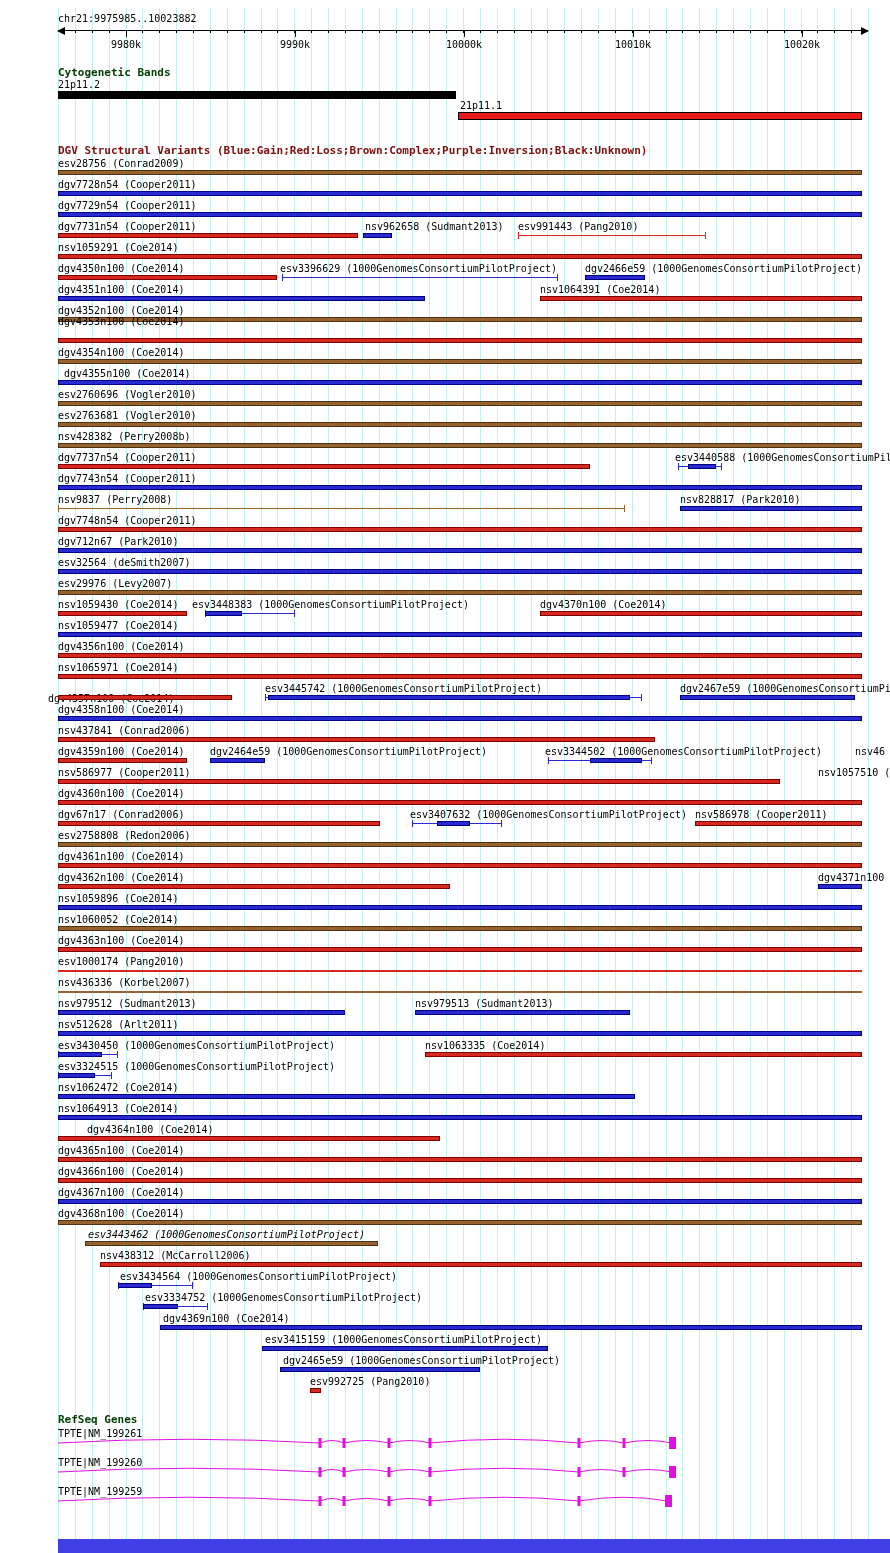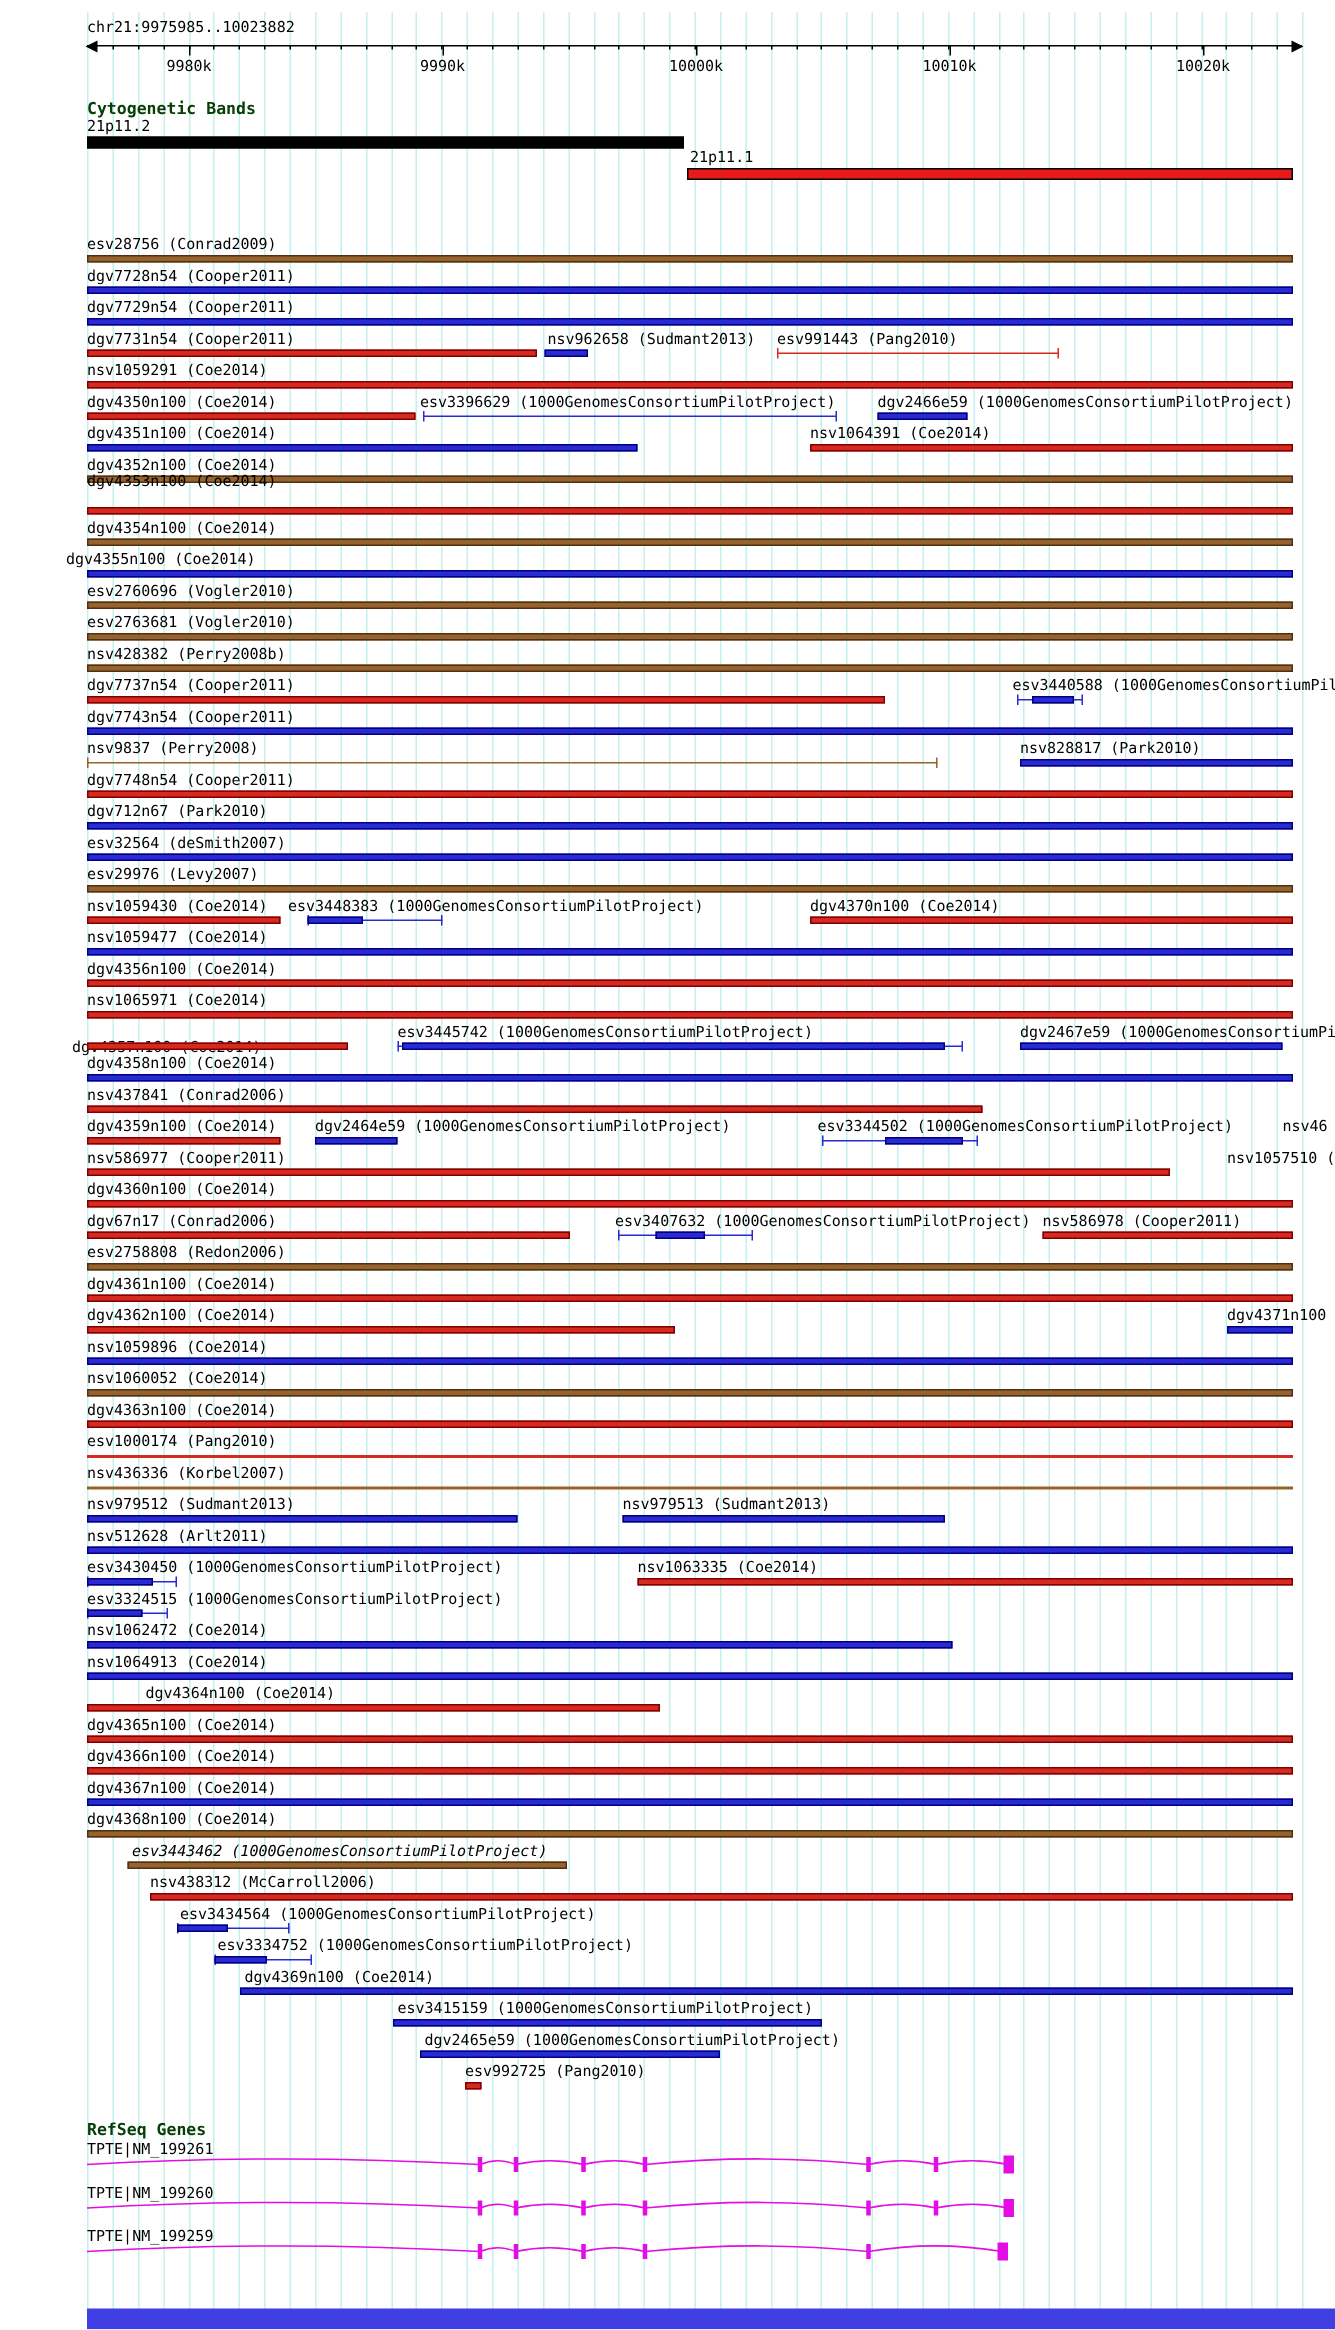--- a/index.html
+++ b/index.html
@@ -134,20 +134,21 @@
       <div class="ticklabel" style="left: 802px; top: 39px;">10020k</div>
     </div>
   <div class="lbl" id="region-label" style="left:58px;top:13px;">chr21:9975985..10023882</div>
   <div class="sect" id="cyto-title" style="left: 58px; top: 67px; color: rgb(6, 64, 6);">Cytogenetic Bands</div>
   <div id="cyto-layer" class="layer">
       <div class="lbl" style="left: 58px; top: 79px;">21p11.2</div>
       <div class="bar" style="left: 58px; top: 91px; width: 398px; height: 8px; background: rgb(0, 0, 0); border: 1px solid rgb(0, 0, 0);"></div>
       <div class="lbl" style="left: 460px; top: 100px;">21p11.1</div>
       <div class="bar" style="left: 458px; top: 112px; width: 404px; height: 8px; background: rgb(232, 26, 26); border: 1px solid rgb(0, 0, 0);"></div>
     </div>
+  <div class="sect" id="dgv-title" style="left: 58px; top: 145px; color: rgb(125, 15, 15);">DGV Structural Variants (Blue:Gain;Red:Loss;Brown:Complex;Purple:Inversion;Black:Unknown)</div>
   <div id="dgv-layer" class="layer">
       <div class="lbl" style="left: 58px; top: 158px;">esv28756 (Conrad2009)</div>
       <div class="bar" style="left: 58px; top: 170px; width: 804px; height: 5px; background: rgb(150, 98, 45); border: 1px solid rgb(79, 48, 18);"></div>
       <div class="lbl" style="left: 58px; top: 179px;">dgv7728n54 (Cooper2011)</div>
       <div class="bar" style="left: 58px; top: 191px; width: 804px; height: 5px; background: rgb(42, 42, 210); border: 1px solid rgb(0, 0, 126);"></div>
       <div class="lbl" style="left: 58px; top: 200px;">dgv7729n54 (Cooper2011)</div>
       <div class="bar" style="left: 58px; top: 212px; width: 804px; height: 5px; background: rgb(42, 42, 210); border: 1px solid rgb(0, 0, 126);"></div>
       <div class="lbl" style="left: 58px; top: 221px;">dgv7731n54 (Cooper2011)</div>
       <div class="bar" style="left: 58px; top: 233px; width: 300px; height: 5px; background: rgb(214, 42, 32); border: 1px solid rgb(126, 0, 0);"></div>
       <div class="lbl" style="left: 365px; top: 221px;">nsv962658 (Sudmant2013)</div>
@@ -169,21 +170,21 @@
       <div class="lbl" style="left: 58px; top: 284px;">dgv4351n100 (Coe2014)</div>
       <div class="bar" style="left: 58px; top: 296px; width: 367px; height: 5px; background: rgb(42, 42, 210); border: 1px solid rgb(0, 0, 126);"></div>
       <div class="lbl" style="left: 540px; top: 284px;">nsv1064391 (Coe2014)</div>
       <div class="bar" style="left: 540px; top: 296px; width: 322px; height: 5px; background: rgb(214, 42, 32); border: 1px solid rgb(126, 0, 0);"></div>
       <div class="lbl" style="left: 58px; top: 305px;">dgv4352n100 (Coe2014)</div>
       <div class="bar" style="left: 58px; top: 317px; width: 804px; height: 5px; background: rgb(150, 98, 45); border: 1px solid rgb(79, 48, 18);"></div>
       <div class="lbl" style="left: 58px; top: 316px;">dgv4353n100 (Coe2014)</div>
       <div class="bar" style="left: 58px; top: 338px; width: 804px; height: 5px; background: rgb(214, 42, 32); border: 1px solid rgb(126, 0, 0);"></div>
       <div class="lbl" style="left: 58px; top: 347px;">dgv4354n100 (Coe2014)</div>
       <div class="bar" style="left: 58px; top: 359px; width: 804px; height: 5px; background: rgb(150, 98, 45); border: 1px solid rgb(79, 48, 18);"></div>
-      <div class="lbl" style="left: 44px; top: 368px; text-align: right;">dgv4355n100 (Coe2014)</div>
+      <div class="lbl" style="left: 64px; top: 368px; text-align: right;">dgv4355n100 (Coe2014)</div>
       <div class="bar" style="left: 58px; top: 380px; width: 804px; height: 5px; background: rgb(42, 42, 210); border: 1px solid rgb(0, 0, 126);"></div>
       <div class="lbl" style="left: 58px; top: 389px;">esv2760696 (Vogler2010)</div>
       <div class="bar" style="left: 58px; top: 401px; width: 804px; height: 5px; background: rgb(150, 98, 45); border: 1px solid rgb(79, 48, 18);"></div>
       <div class="lbl" style="left: 58px; top: 410px;">esv2763681 (Vogler2010)</div>
       <div class="bar" style="left: 58px; top: 422px; width: 804px; height: 5px; background: rgb(150, 98, 45); border: 1px solid rgb(79, 48, 18);"></div>
       <div class="lbl" style="left: 58px; top: 431px;">nsv428382 (Perry2008b)</div>
       <div class="bar" style="left: 58px; top: 443px; width: 804px; height: 5px; background: rgb(150, 98, 45); border: 1px solid rgb(79, 48, 18);"></div>
       <div class="lbl" style="left: 58px; top: 452px;">dgv7737n54 (Cooper2011)</div>
       <div class="bar" style="left: 58px; top: 464px; width: 532px; height: 5px; background: rgb(214, 42, 32); border: 1px solid rgb(126, 0, 0);"></div>
       <div class="lbl" style="left: 675px; top: 452px;">esv3440588 (1000GenomesConsortiumPilotProject)</div>
@@ -292,21 +293,21 @@
       <div class="bar" style="left: 425px; top: 1052px; width: 437px; height: 5px; background: rgb(214, 42, 32); border: 1px solid rgb(126, 0, 0);"></div>
       <div class="lbl" style="left: 58px; top: 1061px;">esv3324515 (1000GenomesConsortiumPilotProject)</div>
       <div class="bar" style="left: 58px; top: 1075px; width: 54px; height: 1px; background: rgb(42, 42, 210);"></div>
       <div class="bar" style="left: 58px; top: 1072px; width: 1px; height: 7px; background: rgb(42, 42, 210);"></div>
       <div class="bar" style="left: 111px; top: 1072px; width: 1px; height: 7px; background: rgb(42, 42, 210);"></div>
       <div class="bar" style="left: 58px; top: 1073px; width: 37px; height: 5px; background: rgb(42, 42, 210); border: 1px solid rgb(0, 0, 126);"></div>
       <div class="lbl" style="left: 58px; top: 1082px;">nsv1062472 (Coe2014)</div>
       <div class="bar" style="left: 58px; top: 1094px; width: 577px; height: 5px; background: rgb(42, 42, 210); border: 1px solid rgb(0, 0, 126);"></div>
       <div class="lbl" style="left: 58px; top: 1103px;">nsv1064913 (Coe2014)</div>
       <div class="bar" style="left: 58px; top: 1115px; width: 804px; height: 5px; background: rgb(42, 42, 210); border: 1px solid rgb(0, 0, 126);"></div>
-      <div class="lbl" style="left: 76px; top: 1124px; padding-left: 21px;">dgv4364n100 (Coe2014)</div>
+      <div class="lbl" style="left: 66px; top: 1124px; padding-left: 21px;">dgv4364n100 (Coe2014)</div>
       <div class="bar" style="left: 58px; top: 1136px; width: 382px; height: 5px; background: rgb(214, 42, 32); border: 1px solid rgb(126, 0, 0);"></div>
       <div class="lbl" style="left: 58px; top: 1145px;">dgv4365n100 (Coe2014)</div>
       <div class="bar" style="left: 58px; top: 1157px; width: 804px; height: 5px; background: rgb(214, 42, 32); border: 1px solid rgb(126, 0, 0);"></div>
       <div class="lbl" style="left: 58px; top: 1166px;">dgv4366n100 (Coe2014)</div>
       <div class="bar" style="left: 58px; top: 1178px; width: 804px; height: 5px; background: rgb(214, 42, 32); border: 1px solid rgb(126, 0, 0);"></div>
       <div class="lbl" style="left: 58px; top: 1187px;">dgv4367n100 (Coe2014)</div>
       <div class="bar" style="left: 58px; top: 1199px; width: 804px; height: 5px; background: rgb(42, 42, 210); border: 1px solid rgb(0, 0, 126);"></div>
       <div class="lbl" style="left: 58px; top: 1208px;">dgv4368n100 (Coe2014)</div>
       <div class="bar" style="left: 58px; top: 1220px; width: 804px; height: 5px; background: rgb(150, 98, 45); border: 1px solid rgb(79, 48, 18);"></div>
       <div class="lbl" style="left: 88px; top: 1229px; font-style: italic;">esv3443462 (1000GenomesConsortiumPilotProject)</div>

